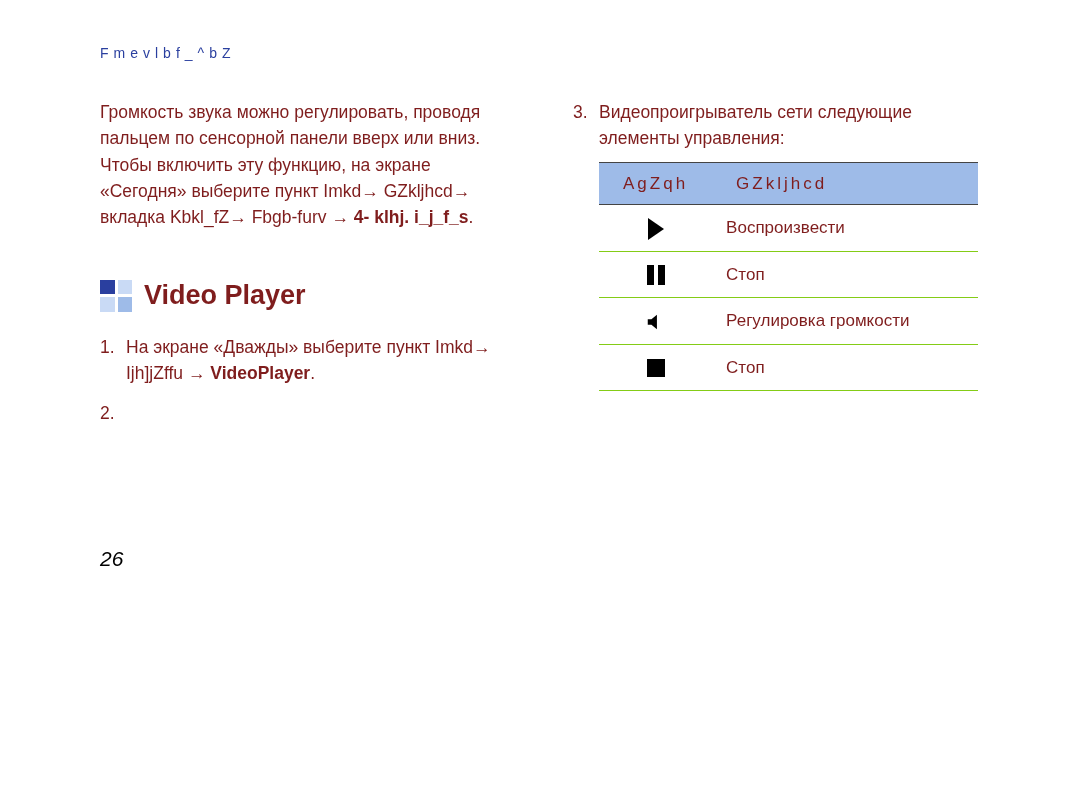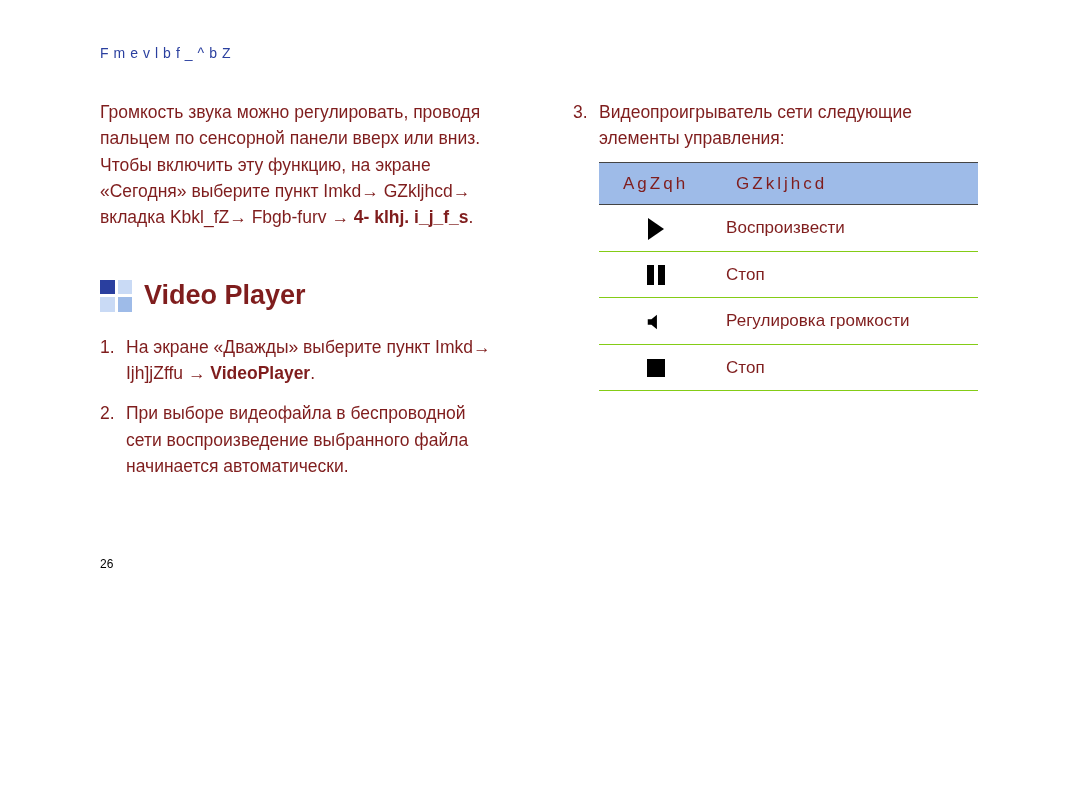--- a/index.html
+++ b/index.html
@@ -111,21 +111,22 @@
     padding: 10px 14px;
     vertical-align: middle;
   }
   td.icon-cell {
     text-align: center;
   }
   .page-num {
     position: absolute;
     left: 100px;
     bottom: 28px;
-    font-size: 12px;
+    font-size: 21px;
+    font-style: italic;
   }
 
   .icon-play,
   .icon-pause,
   .icon-stop,
   .icon-vol {
     display: inline-block;
     vertical-align: middle;
   }
   .icon-play {
@@ -182,21 +183,20 @@
           </div>
           <div class="section-title">Video Player</div>
         </div>
 
 
         <ol class="ol">
           <li>
             <span>На экране «Дважды» выберите пункт Imkd→ Ijh]jZffu → </span><span class="strong">VideoPlayer</span><span>.</span>
           </li>
           <li>
-            <div class="sub">При выборе видеофайла в беспроводной сети воспроизведение выбранного файла начинается автоматически.</div>
           </li>
         </ol>
       </div>
     </div>
 
     <div class="col">
       <ol class="ol" start="3" style="counter-reset: step 2;">
         <li>
           <span>Видеопроигрыватель сети следующие элементы управления:</span>
 

